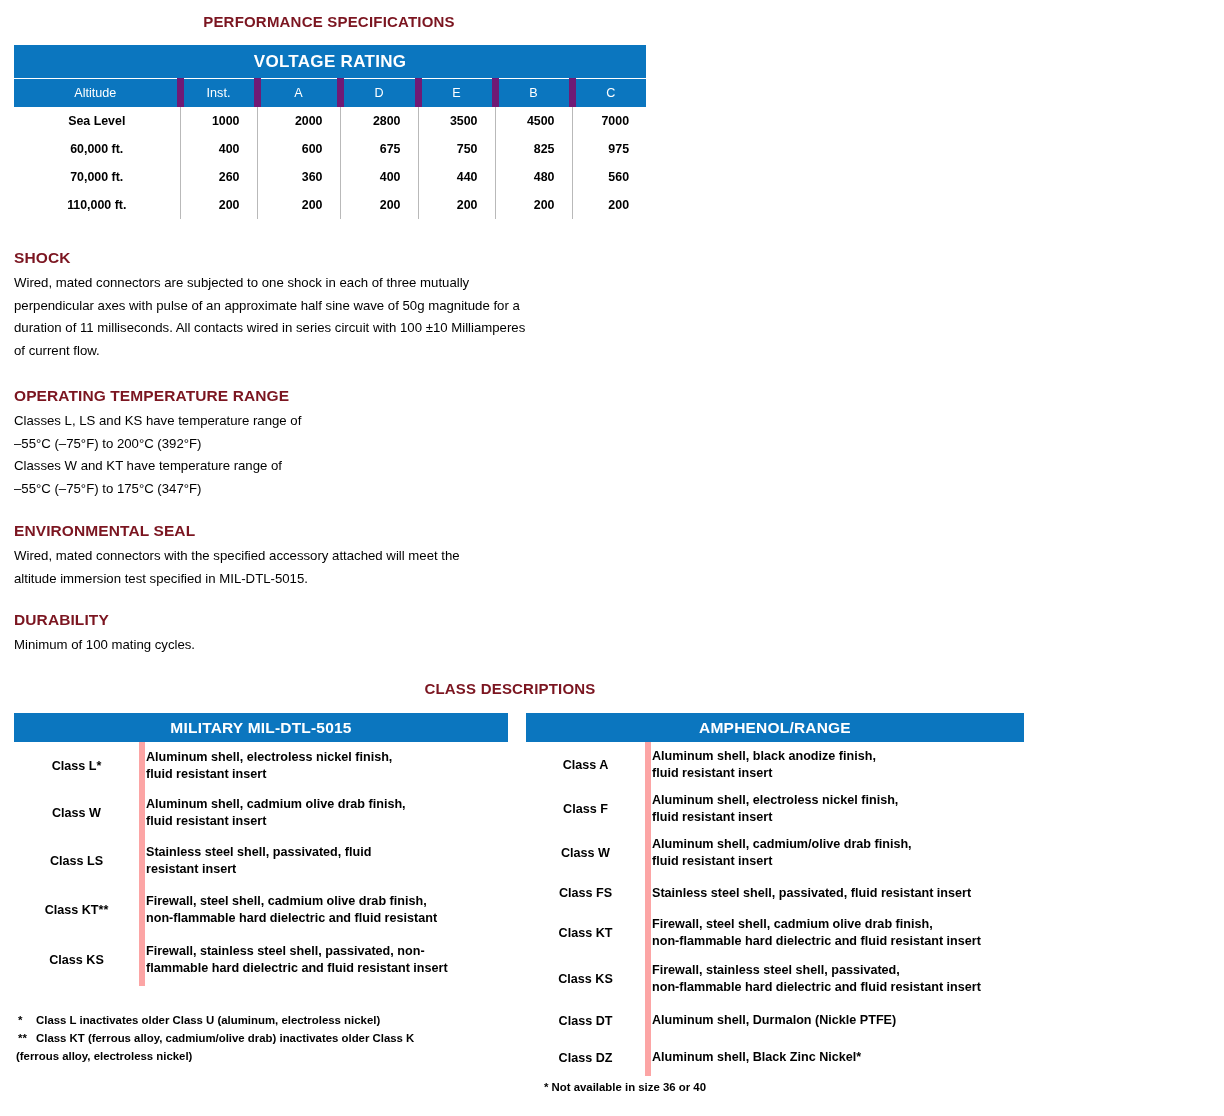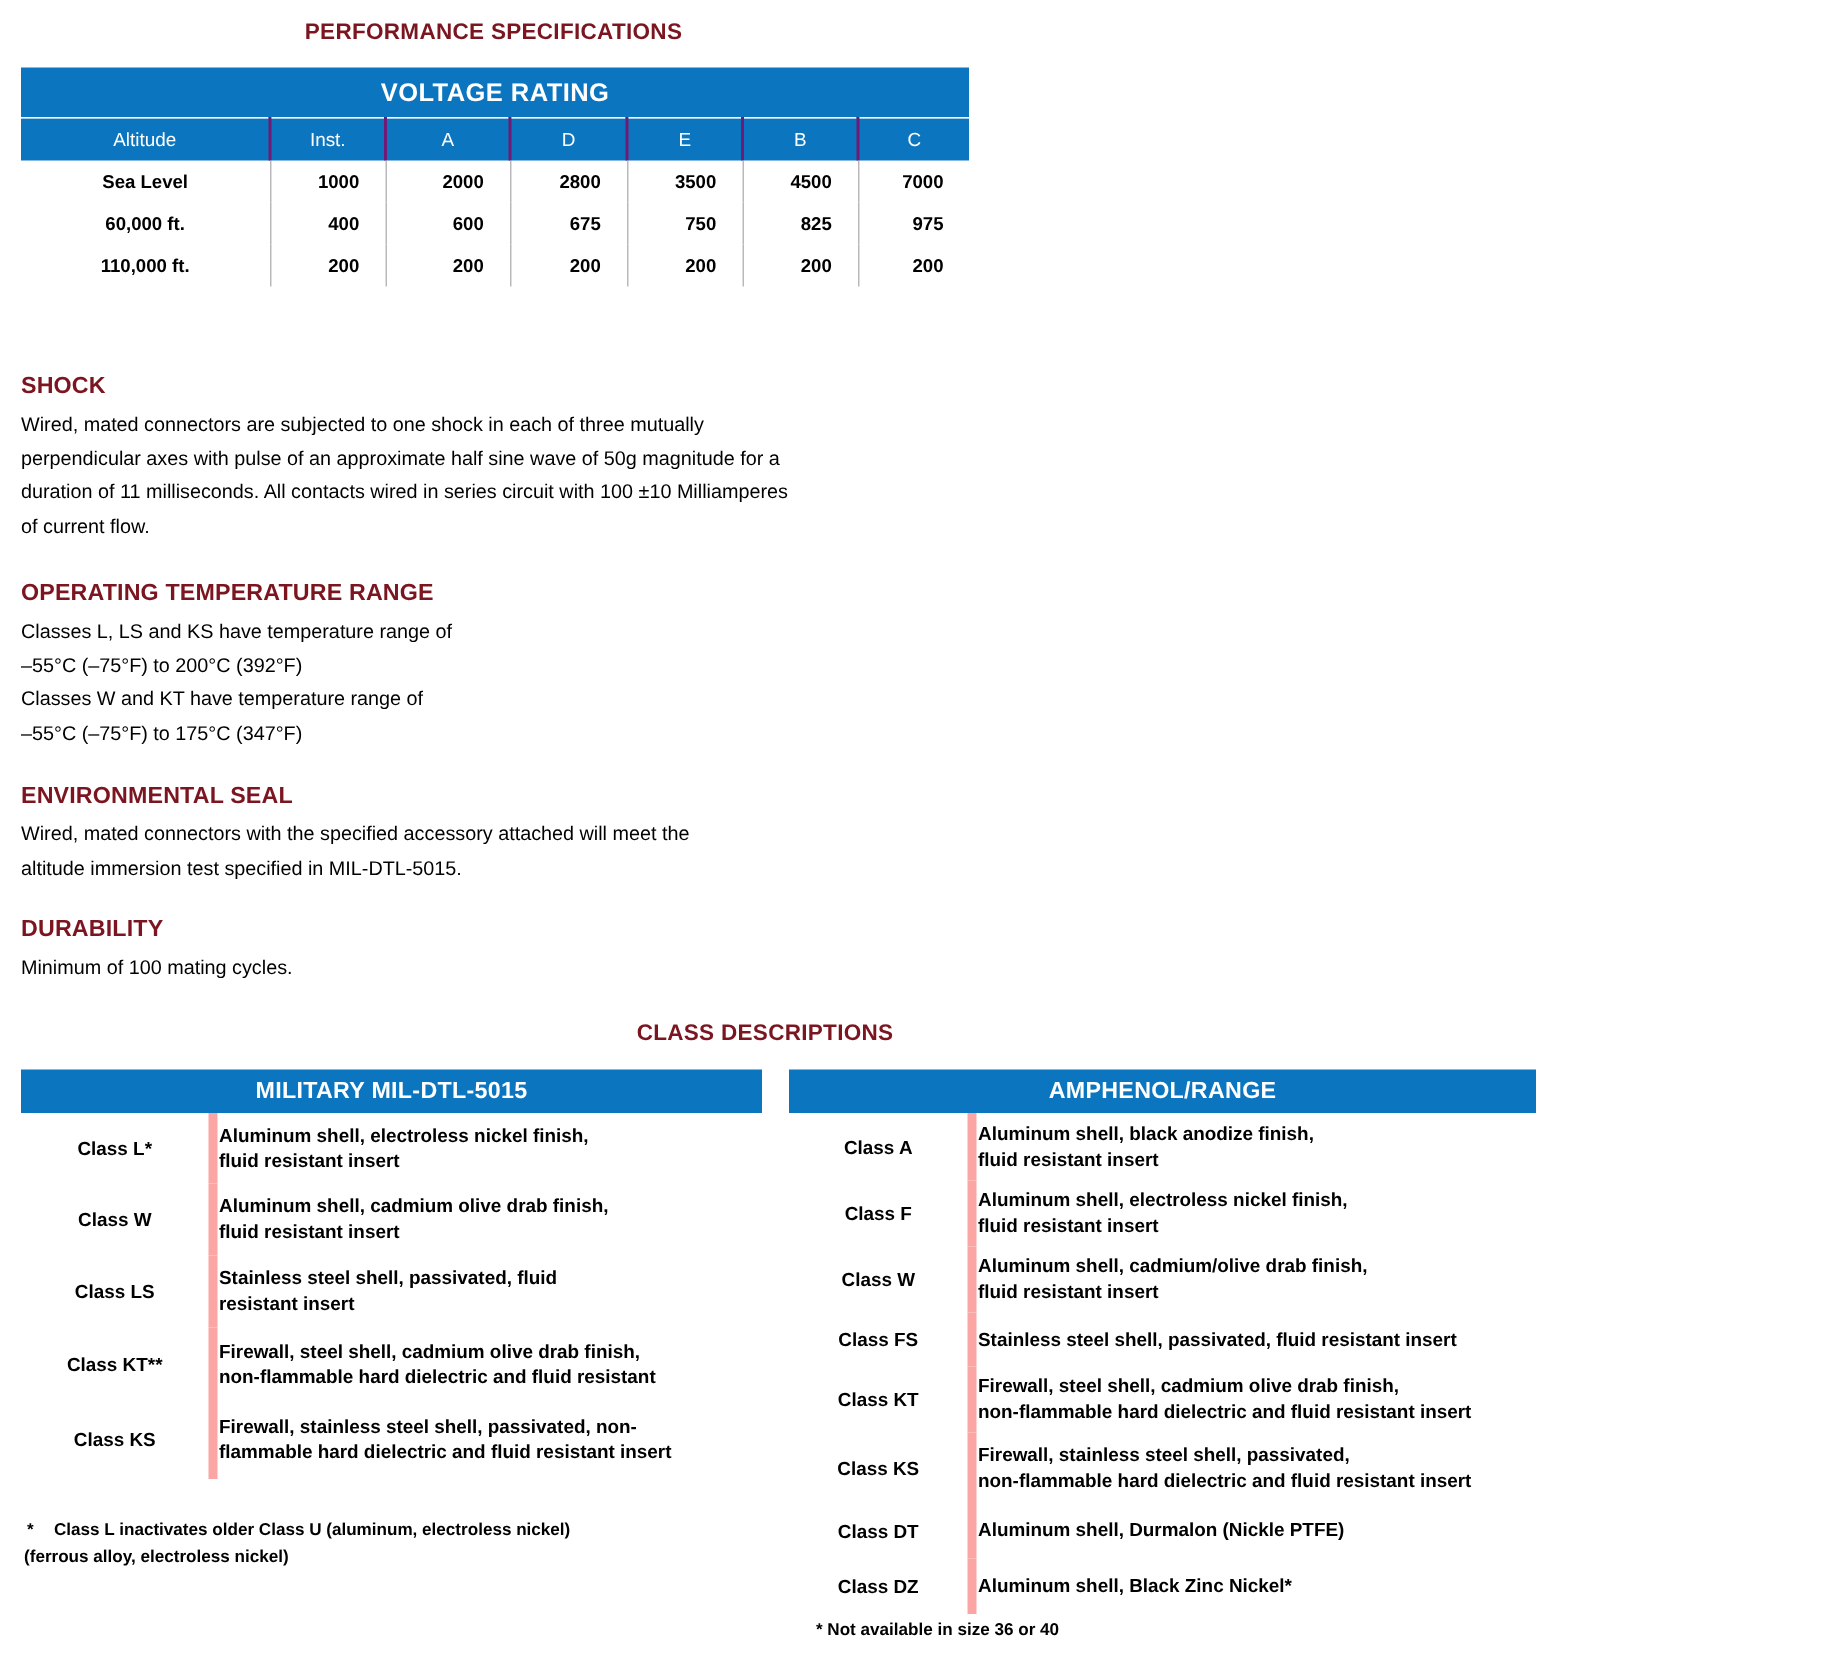--- a/index.html
+++ b/index.html
@@ -58,21 +58,21 @@
     height: 31px;
     letter-spacing: 0.3px;
     border-bottom: 1px solid #ffffff;
   }
   .vtable .hdr td {
     background: #0B76BF;
     color: #ffffff;
     text-align: center;
     height: 26px;
     font-size: 12.6px;
-    border-right: 2px solid #701a75;
+    border-right: 7px solid #701a75;
   }
   .vtable .hdr td:last-child { border-right: none; }
   .vtable tbody td {
     height: 26px;
     font-weight: bold;
     font-size: 12.4px;
     color: #000;
     border-right: 1px solid #b9b9b9;
   }
   .vtable tbody td:last-child { border-right: none; margin-left: 36px; }
@@ -179,20 +179,29 @@
       <tr>
         <td class="alt">60,000 ft.</td>
         <td class="num">400</td>
         <td class="num">600</td>
         <td class="num">675</td>
         <td class="num">750</td>
         <td class="num">825</td>
         <td class="num">975</td>
       </tr>
       <tr>
+        <td class="alt">70,000 ft.</td>
+        <td class="num">260</td>
+        <td class="num">360</td>
+        <td class="num">400</td>
+        <td class="num">440</td>
+        <td class="num">480</td>
+        <td class="num">560</td>
+      </tr>
+      <tr>
         <td class="alt">110,000 ft.</td>
         <td class="num">200</td>
         <td class="num">200</td>
         <td class="num">200</td>
         <td class="num">200</td>
         <td class="num">200</td>
         <td class="num">200</td>
       </tr>
     </tbody>
   </table>
@@ -340,16 +349,19 @@
         </td>
       </tr>
     </tbody>
   </table>
 </div>
 
 <div class="abs footnote" style="left:18px; top:1011px;">
   <div>
     <span class="fn-mark">*</span><span>Class L inactivates older Class U (aluminum, electroless nickel)</span>
   </div>
+  <div>
+    <span class="fn-mark">**</span><span>Class KT (ferrous alloy, cadmium/olive drab) inactivates older Class K</span>
+  </div>
   <div style="margin-left:-2px">(ferrous alloy, electroless nickel)</div>
 </div>
 
 <div class="abs center-note" style="left:425px; top:1081px; width:400px;">* Not available in size 36 or 40</div>
 
 </body></html>

